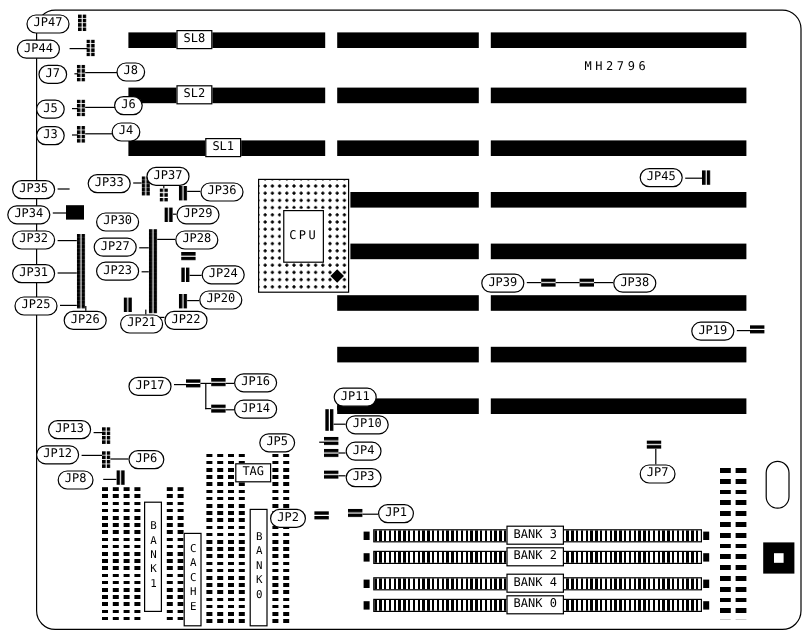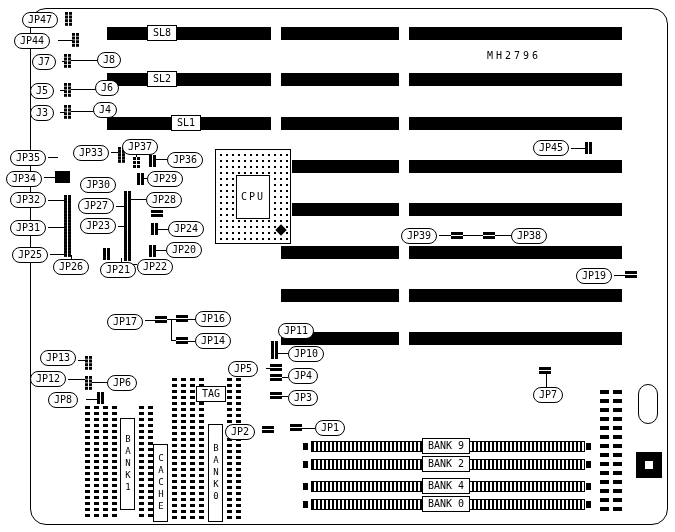--- a/index.html
+++ b/index.html
@@ -125,21 +125,21 @@
   <div class="lbl" style="left:195px;top:311px">JP16</div>
   <div class="lbl" style="left:195px;top:333px">JP14</div>
 
   <div class="lbl" style="left:40px;top:350px">JP13</div>
   <div class="lbl" style="left:30px;top:371px">JP12</div>
   <div class="lbl" style="left:48px;top:392px">JP8</div>
   <div class="lbl" style="left:107px;top:375px">JP6</div>
 
   <div class="lbl" style="left:278px;top:323px">JP11</div>
   <div class="lbl" style="left:288px;top:346px">JP10</div>
-  <div class="lbl" style="left:228px;top:361px">JP5</div>
+  <div class="lbl" style="left:216px;top:361px">JP5</div>
   <div class="lbl" style="left:288px;top:368px">JP4</div>
   <div class="lbl" style="left:288px;top:390px">JP3</div>
   <div class="lbl" style="left:225px;top:424px">JP2</div>
   <div class="lbl" style="left:315px;top:420px">JP1</div>
   <div class="lbl" style="left:533px;top:387px">JP7</div>
 
   <div class="jmp" style="left:65px;top:12px;width:7px;height:14px"></div>
   <div class="jmp" style="left:72px;top:33px;width:7px;height:14px"></div>
   <div class="jmp" style="left:64px;top:54px;width:7px;height:14px"></div>
   <div class="jmp" style="left:64px;top:83px;width:7px;height:14px"></div>
@@ -236,21 +236,21 @@
   <div class="cap" style="left:586px;top:443px"></div>
   <div class="simm" style="left:311px;top:459px;width:272px"></div>
   <div class="cap" style="left:303px;top:461px"></div>
   <div class="cap" style="left:586px;top:461px"></div>
   <div class="simm" style="left:311px;top:481px;width:272px"></div>
   <div class="cap" style="left:303px;top:483px"></div>
   <div class="cap" style="left:586px;top:483px"></div>
   <div class="simm" style="left:311px;top:499px;width:272px"></div>
   <div class="cap" style="left:303px;top:501px"></div>
   <div class="cap" style="left:586px;top:501px"></div>
-  <div class="box" style="left:422px;top:438px">BANK 9</div>
+  <div class="box" style="left:422px;top:438px">BANK 3</div>
   <div class="box" style="left:422px;top:456px">BANK 2</div>
   <div class="box" style="left:422px;top:478px">BANK 4</div>
   <div class="box" style="left:422px;top:496px">BANK 0</div>
 
   <div class="ladder"></div>
   <div class="pill"></div>
   <div class="buzz">
     <div class="buzz-in"></div>
   </div>
 

